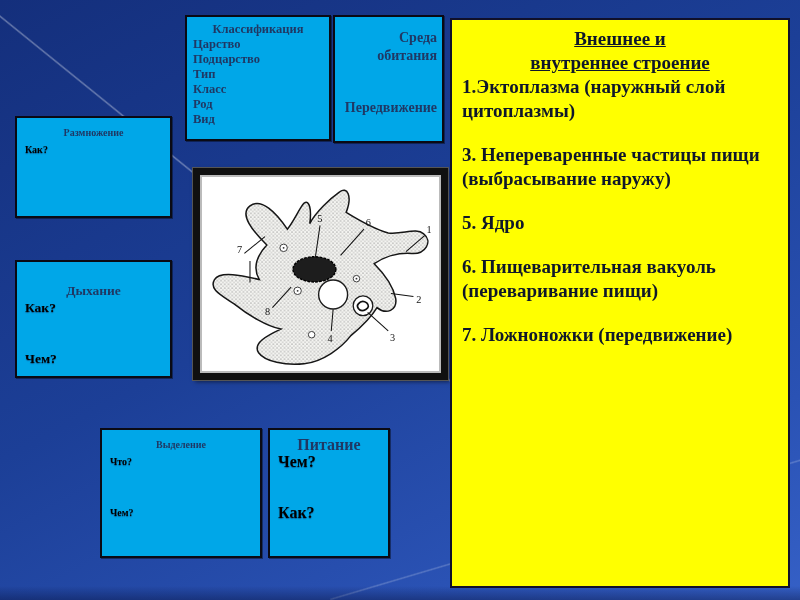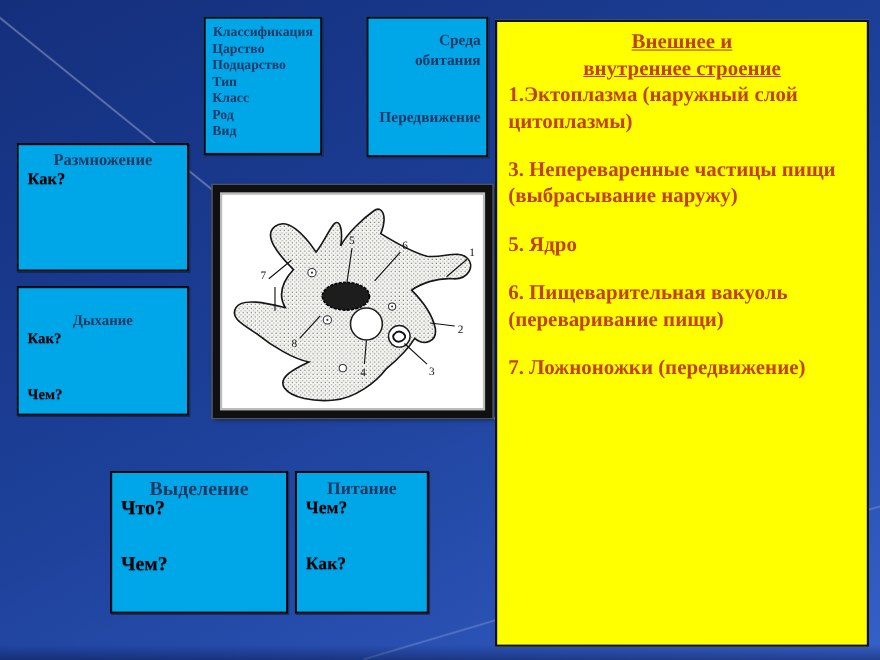--- a/index.html
+++ b/index.html
@@ -17,40 +17,40 @@
     background:linear-gradient(to bottom,rgba(0,5,40,0),rgba(0,5,40,.35));}
 
   .cyanbox{
     position:absolute;background:#00A7E8;border:2px solid #0a0a14;
     color:#1F3864;font-weight:bold;box-sizing:border-box;
     box-shadow:1px 1px 0 rgba(0,0,0,.4);
   }
   .boxtitle{text-align:center;}
   .q{color:#000000;text-shadow:0 1px 1px rgba(20,40,90,.5);}
 
-  .box-classification{left:185px;top:15px;width:108px;height:126px;padding:5px 6px;font-size:12.5px;line-height:15px;}
+  .box-classification{left:185px;top:15px;width:146px;height:126px;padding:5px 6px;font-size:12.5px;line-height:15px;}
   .box-habitat{left:333px;top:15px;width:111px;height:128px;padding:12px 5px;font-size:14px;line-height:18px;text-align:right;}
   .box-habitat .wrap{word-break:break-word;overflow-wrap:break-word;}
-  .box-reproduction{left:15px;top:130px;width:157px;height:117px;padding:6px 8px;font-size:15px;line-height:17px;}
+  .box-reproduction{left:15px;top:116px;width:157px;height:102px;padding:6px 8px;font-size:10px;line-height:17px;}
   .box-breathing{left:15px;top:260px;width:157px;height:118px;padding:20px 8px;font-size:13.5px;line-height:17px;}
-  .box-excretion{left:100px;top:428px;width:162px;height:130px;padding:6px 8px;font-size:18px;line-height:17px;}
+  .box-excretion{left:100px;top:428px;width:162px;height:130px;padding:6px 8px;font-size:10px;line-height:17px;}
   .box-nutrition{left:268px;top:428px;width:122px;height:130px;padding:6px 8px;font-size:16px;line-height:17px;}
   .gap2{height:34px;}
 
   .figure{
     position:absolute;left:193px;top:168px;width:255px;height:212px;box-sizing:border-box;
     background:#ffffff;border:7px solid #101010;outline:1px solid #555;
     box-shadow:inset 0 0 0 2px #bbb, 2px 2px 4px rgba(0,0,0,.5);
   }
   .figure svg{display:block;width:100%;height:100%;}
 
   .panel{
     position:absolute;left:450px;top:18px;width:340px;height:570px;box-sizing:border-box;
     background:#FFFF00;border:2px solid #10102a;
-    color:#c2410c;font-weight:bold;font-size:19px;line-height:24px;
+    color:#0f172a;font-weight:bold;font-size:19px;line-height:24px;
     padding:7px 10px 0 10px;overflow:hidden;
   }
   .panel-title{text-align:center;text-decoration:underline;}
   .panel p{margin:0 0 20px 0;}
 </style>
 </head>
 <body>
 
 <div class="slide">
   <div class="streak streak1"></div>

